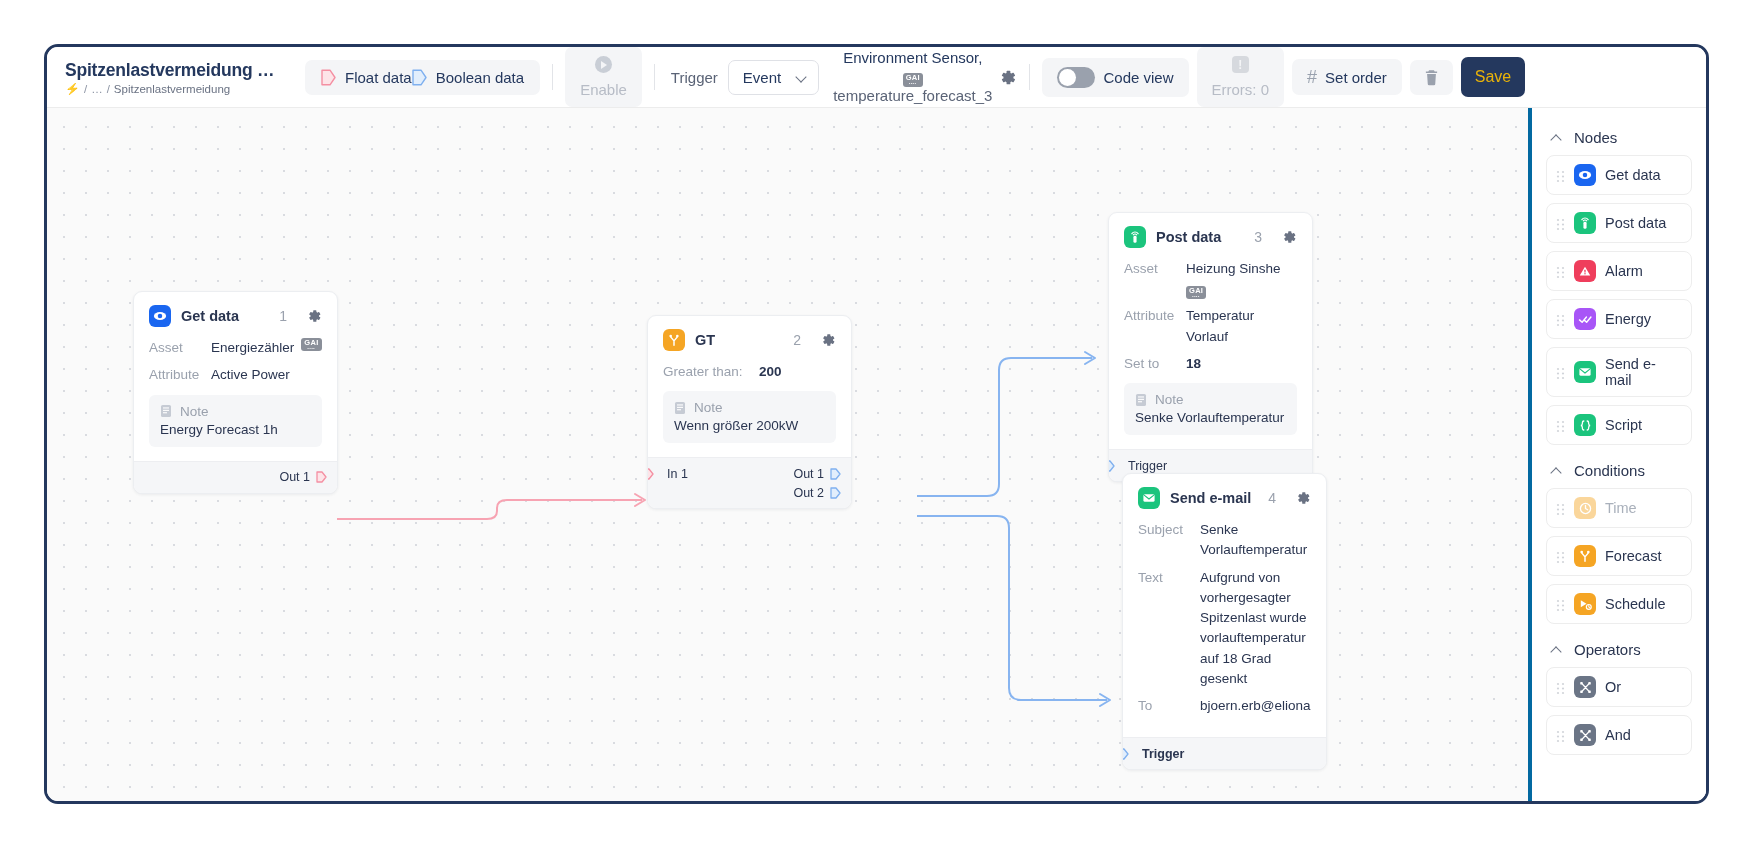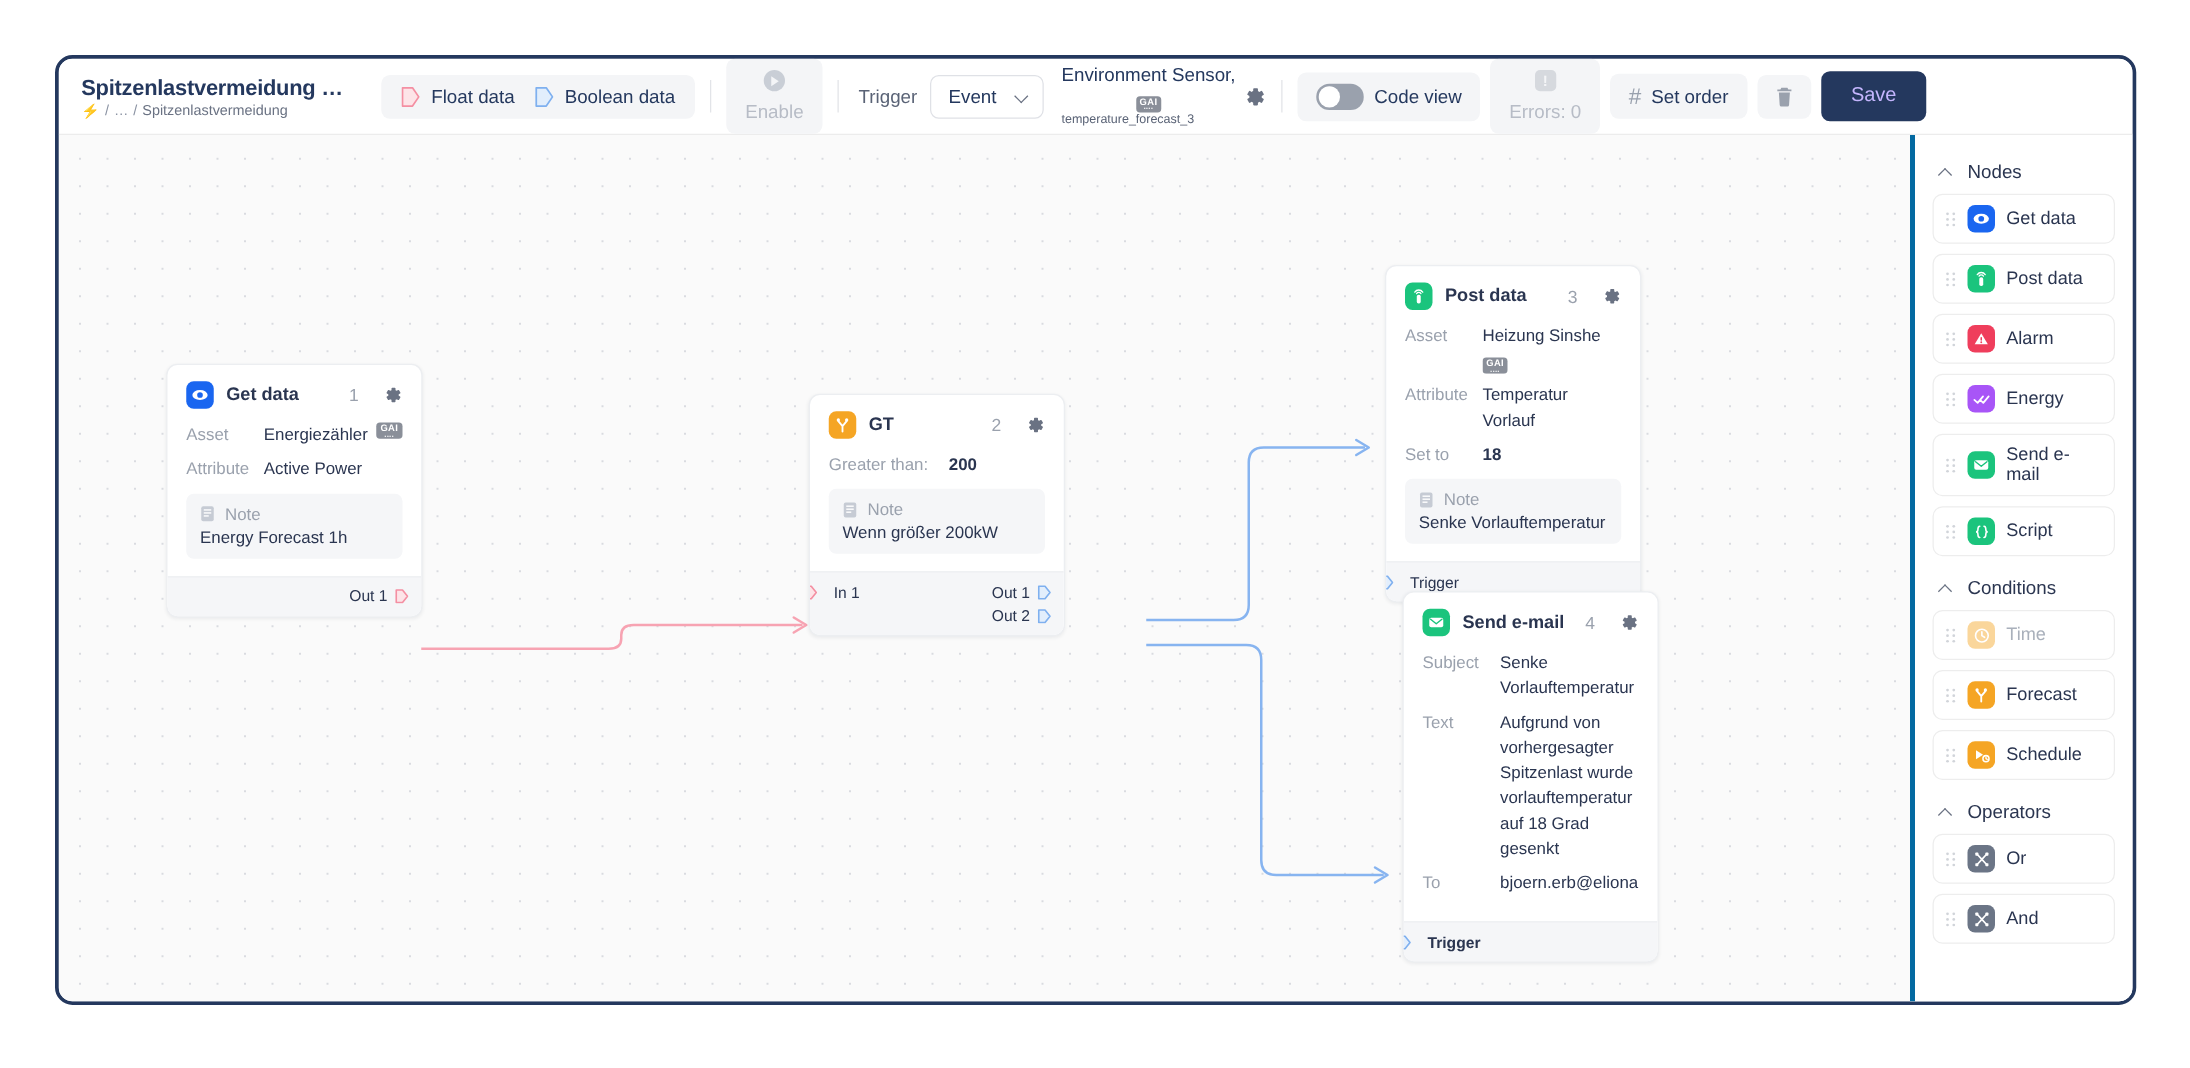--- a/index.html
+++ b/index.html
@@ -38,21 +38,21 @@
   }
   .tb-crumb {
     display: flex; align-items: center; gap: 4px;
     font-size: 11.5px; color: #8b93a3; margin-top: 2px;
     white-space: nowrap; overflow: hidden;
   }
   .tb-crumb .bolt { color: #6a7283; font-size: 12px; line-height: 1; }
   .crumb-last { color: #6a7283; }
 
   .tb-chipgroup {
-    display: flex; align-items: center; gap: 16px;
+    display: flex; align-items: center; gap: 0;
     background: #f4f5f7; border-radius: 7px;
     padding: 9px 16px; margin-left: 10px;
   }
   .tb-chip { display: flex; align-items: center; gap: 9px; font-size: 15px; color: #24385e; }
 
   .arrow-badge { width: 15px; height: 17px; position: relative; flex: 0 0 15px; }
   .arrow-badge svg { display: block; }
 
   .tb-sep { width: 1px; height: 26px; background: #e2e4e8; margin: 0 12px; flex: 0 0 1px; }
 
@@ -87,21 +87,21 @@
   .chev:before {
     content: ""; position: absolute; left: 0; top: 1px;
     width: 7px; height: 7px;
     border-right: 1.6px solid #6a7283; border-bottom: 1.6px solid #6a7283;
     transform: rotate(45deg);
   }
   .chev.up:before { transform: rotate(-135deg); top: 3px; }
 
   .tb-target { margin: 0 6px 0 14px; line-height: 1.25; }
   .tb-target-row1 { display: flex; align-items: center; gap: 6px; font-size: 15px; color: #24385e; flex-direction: column; }
-  .tb-target-row2 { font-size: 10px; color: #5a6376; }
+  .tb-target-row2 { font-size: 15px; color: #5a6376; }
 
   .gai-badge {
     display: inline-flex; flex-direction: column; align-items: center; justify-content: center;
     background: #8a8f99; color: #fff;
     font-size: 7.5px; font-weight: bold; letter-spacing: 0.3px;
     border-radius: 3px; padding: 1px 3px 0 3px; line-height: 1.05;
     flex: 0 0 auto;
   }
   .gai-badge i { display: block; font-style: normal; font-size: 4px; letter-spacing: 0.5px; opacity: .85; }
 
@@ -127,22 +127,22 @@
 
   .hash { font-size: 18px; color: #98a0ad; line-height: 1; }
 
   .trash-btn {
     background: #f4f5f7; border-radius: 7px; padding: 9px 14px;
     display: flex; align-items: center; justify-content: center;
   }
   .trash { width: 15px; height: 17px; }
 
   .save-btn {
-    background: #24385e; color: #c4b5fd; border: none;
-    border-radius: 7px; padding: 11px 24px;
+    background: #24385e; color: #eab308; border: none;
+    border-radius: 7px; padding: 11px 14px;
     font-size: 16px; font-family: inherit; margin-left: 8px;
   }
 
   
   #canvas {
     position: absolute; left: 0; top: 61px;
     width: 100%; height: 699px;
     background-color: #fafafa;
     background-image: radial-gradient(#d9dbe0 1px, transparent 1.1px);
     background-size: 22px 22px;

